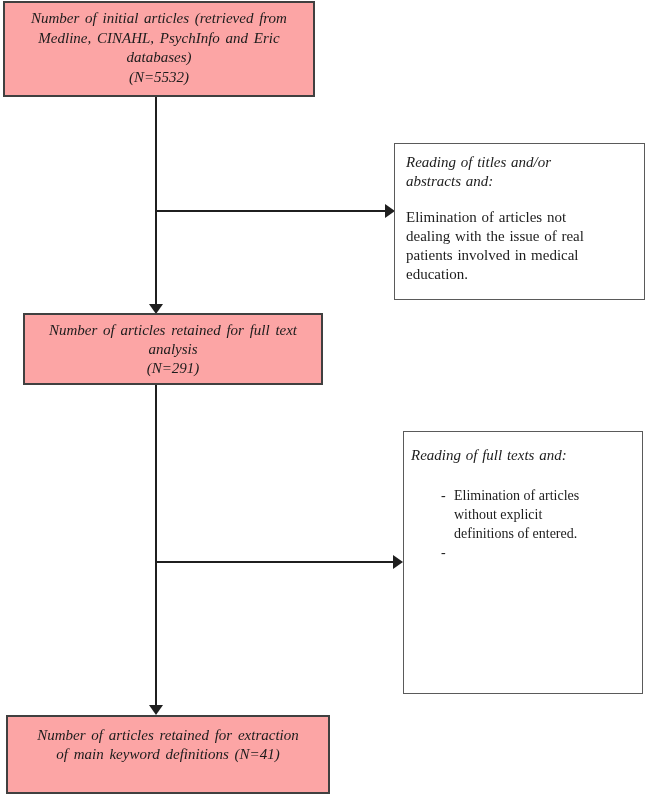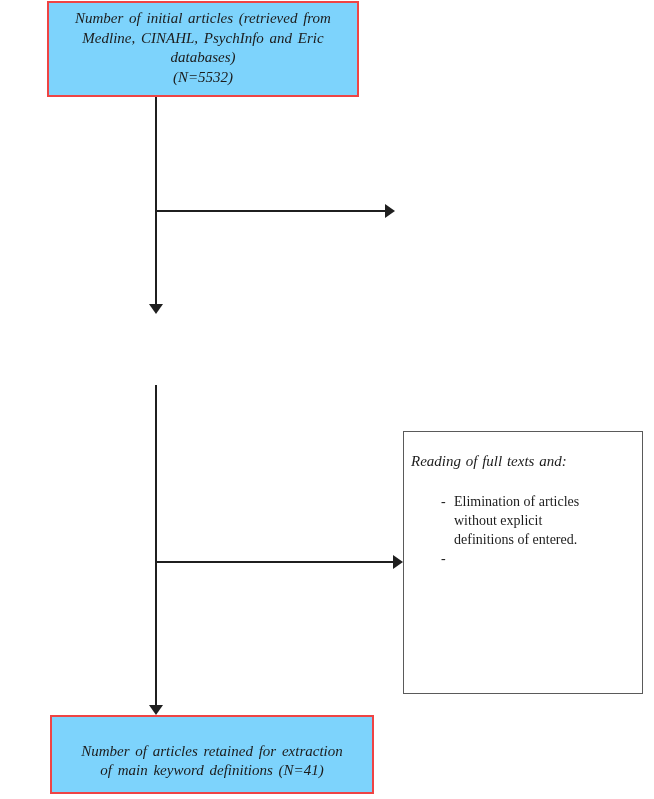--- a/index.html
+++ b/index.html
@@ -12,50 +12,49 @@
     width: 654px;
     height: 799px;
     background: #ffffff;
     font-family: "Liberation Serif", "DejaVu Serif", serif;
     color: #1c1c1c;
     overflow: hidden;
   }
   
   .flow-box {
     position: absolute;
-    border: 2px solid #ef4444;
-    background: #7dd3fc;
+    border: 2px solid #404040;
+    background: #fca5a5;
     box-sizing: border-box;
     text-align: center;
-    margin-left: 44px;
   }
   .flow-box .box-text {
     font-style: italic;
     font-size: 15px;
     line-height: 19.5px;
     white-space: pre-line;
     word-spacing: 2px;
   }
   #box-top    { left: 3px;  top: 1px;   width: 312px; height: 96px; }
   #box-top .box-text    { padding-top: 6px; }
   #box-mid    { left: 23px; top: 313px; width: 300px; height: 72px; }
   #box-mid .box-text    { padding-top: 6px; line-height: 19px; }
   #box-bottom { left: 6px;  top: 715px; width: 324px; height: 79px; }
-  #box-bottom .box-text { padding-top: 25px; line-height: 19px; text-align: center; }
+  #box-bottom .box-text { padding-top: 9px; line-height: 19px; text-align: center; }
 
   
   .side-box {
     position: absolute;
     border: 1.5px solid #5a5a5a;
     background: #ffffff;
     box-sizing: border-box;
     text-align: left;
   }
   #rbox1 { left: 394px; top: 143px; width: 251px; height: 157px; padding: 9px 11px; }
-  #rbox2 { left: 403px; top: 431px; width: 240px; height: 263px; padding: 20px 7px; }
+  #rbox2 { left: 403px; top: 431px; width: 240px; height: 263px; padding: 14px 7px; }
   .side-heading {
     font-style: italic;
     font-size: 15px;
     line-height: 19px;
     white-space: pre-line;
     word-spacing: 1px;
   }
   #rbox1 .side-heading { margin-bottom: 17px; }
   #rbox2 .side-heading { margin-bottom: 21px; }
   .side-body {
@@ -117,21 +116,34 @@
 databases)
 (N=5532)</div>
   </div>
 
   <div class="line" id="vline1"></div>
   <div class="arrow-down" id="varrow1"></div>
 
   <div class="line" id="hline1"></div>
   <div class="arrow-right" id="harrow1"></div>
 
+  <div class="side-box" id="rbox1">
+    <div class="side-heading">Reading of titles and/or
+abstracts and:</div>
+    <div class="side-body">Elimination of articles not
+dealing with the issue of real
+patients involved in medical
+education.</div>
+  </div>
 
+  <div class="flow-box" id="box-mid">
+    <div class="box-text">Number of articles retained for full text
+analysis
+(N=291)</div>
+  </div>
 
   <div class="line" id="vline2"></div>
   <div class="arrow-down" id="varrow2"></div>
 
   <div class="line" id="hline2"></div>
   <div class="arrow-right" id="harrow2"></div>
 
   <div class="side-box" id="rbox2">
     <div class="side-heading">Reading of full texts and:</div>
     <div class="bullet-list">

